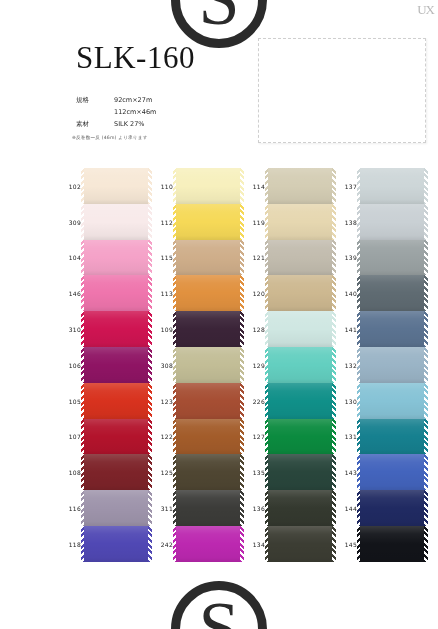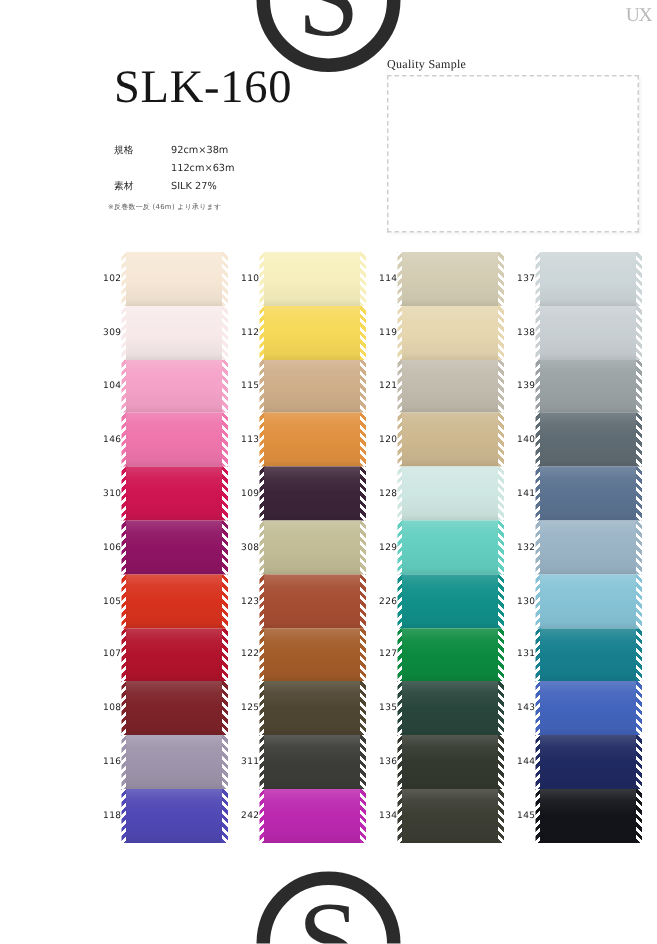--- a/index.html
+++ b/index.html
@@ -129,39 +129,38 @@
   <div id="header">
     <div id="title-block">
       <div id="title">SLK-160</div>
     </div>
 
     <div id="spec">
       <table>
         <tbody>
           <tr>
             <td class="k">規格</td>
-            <td class="v">92cm×38m</td>
+            <td class="v">92cm×27m</td>
           </tr>
           <tr>
             <td class="k"></td>
-            <td class="v">112cm×63m</td>
+            <td class="v">112cm×46m</td>
           </tr>
           <tr>
             <td class="k">素材</td>
             <td class="v">SILK 27%</td>
           </tr>
         </tbody>
       </table>
     </div>
 
     <div id="note">※反巻数一反 (46m) より承ります</div>
   </div>
 
   <div id="quality">
-    <div id="quality-label">Quality Sample</div>
     <div id="quality-box"></div>
   </div>
 
   <div id="grid">
     <div class="col" id="col0">
         <div class="col-inner">
           <div class="swatch-row">
             <div class="swatch" style="background: rgb(247, 232, 214);">
               <span class="pink-l" style="background: repeating-linear-gradient(-45deg, rgb(247, 232, 214) 0px, rgb(247, 232, 214) 2px, rgba(255, 255, 255, 0) 2px, rgba(255, 255, 255, 0) 4px);"></span>
               <span class="pink-r" style="background: repeating-linear-gradient(45deg, rgb(247, 232, 214) 0px, rgb(247, 232, 214) 2px, rgba(255, 255, 255, 0) 2px, rgba(255, 255, 255, 0) 4px);"></span>

